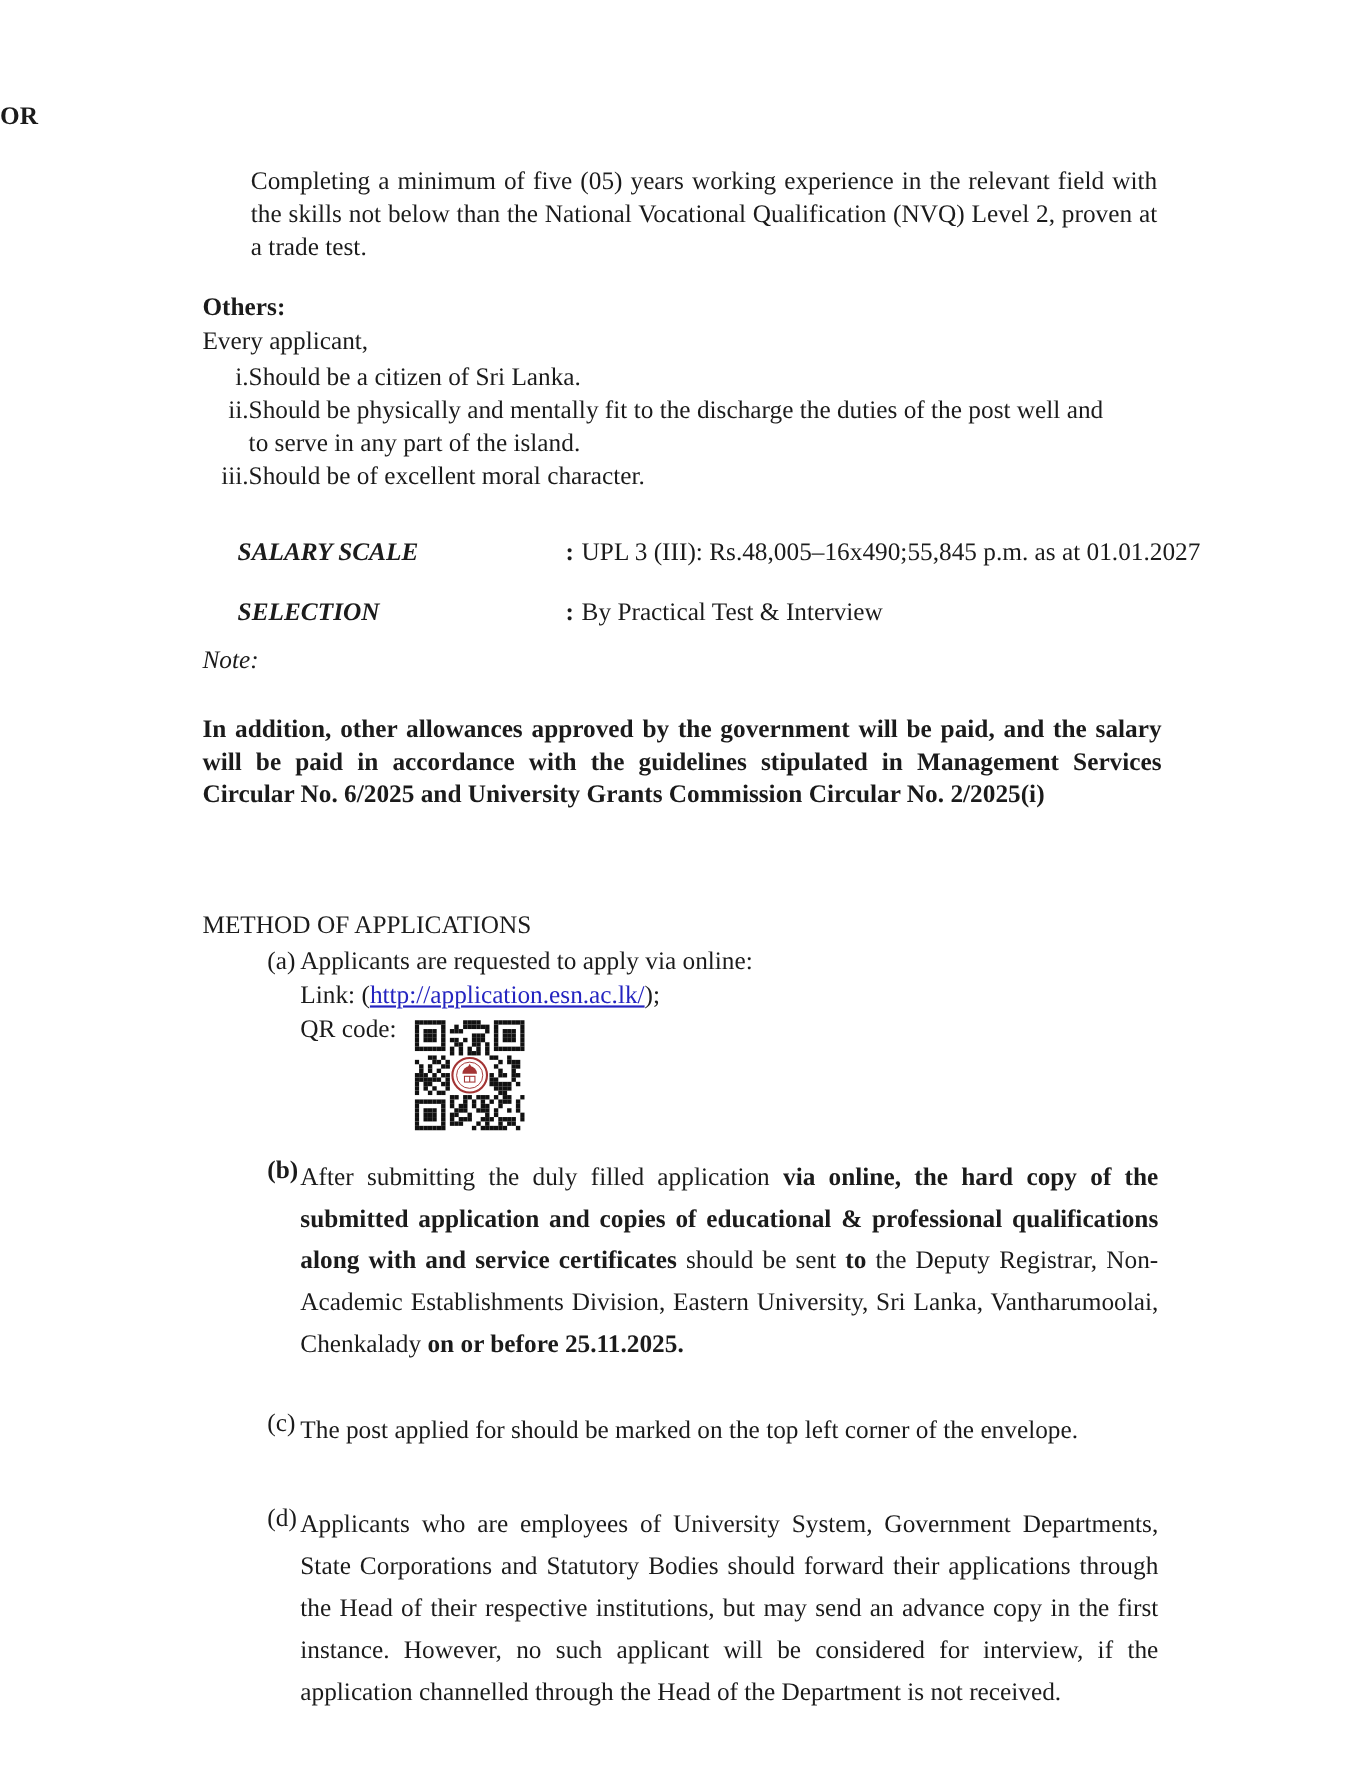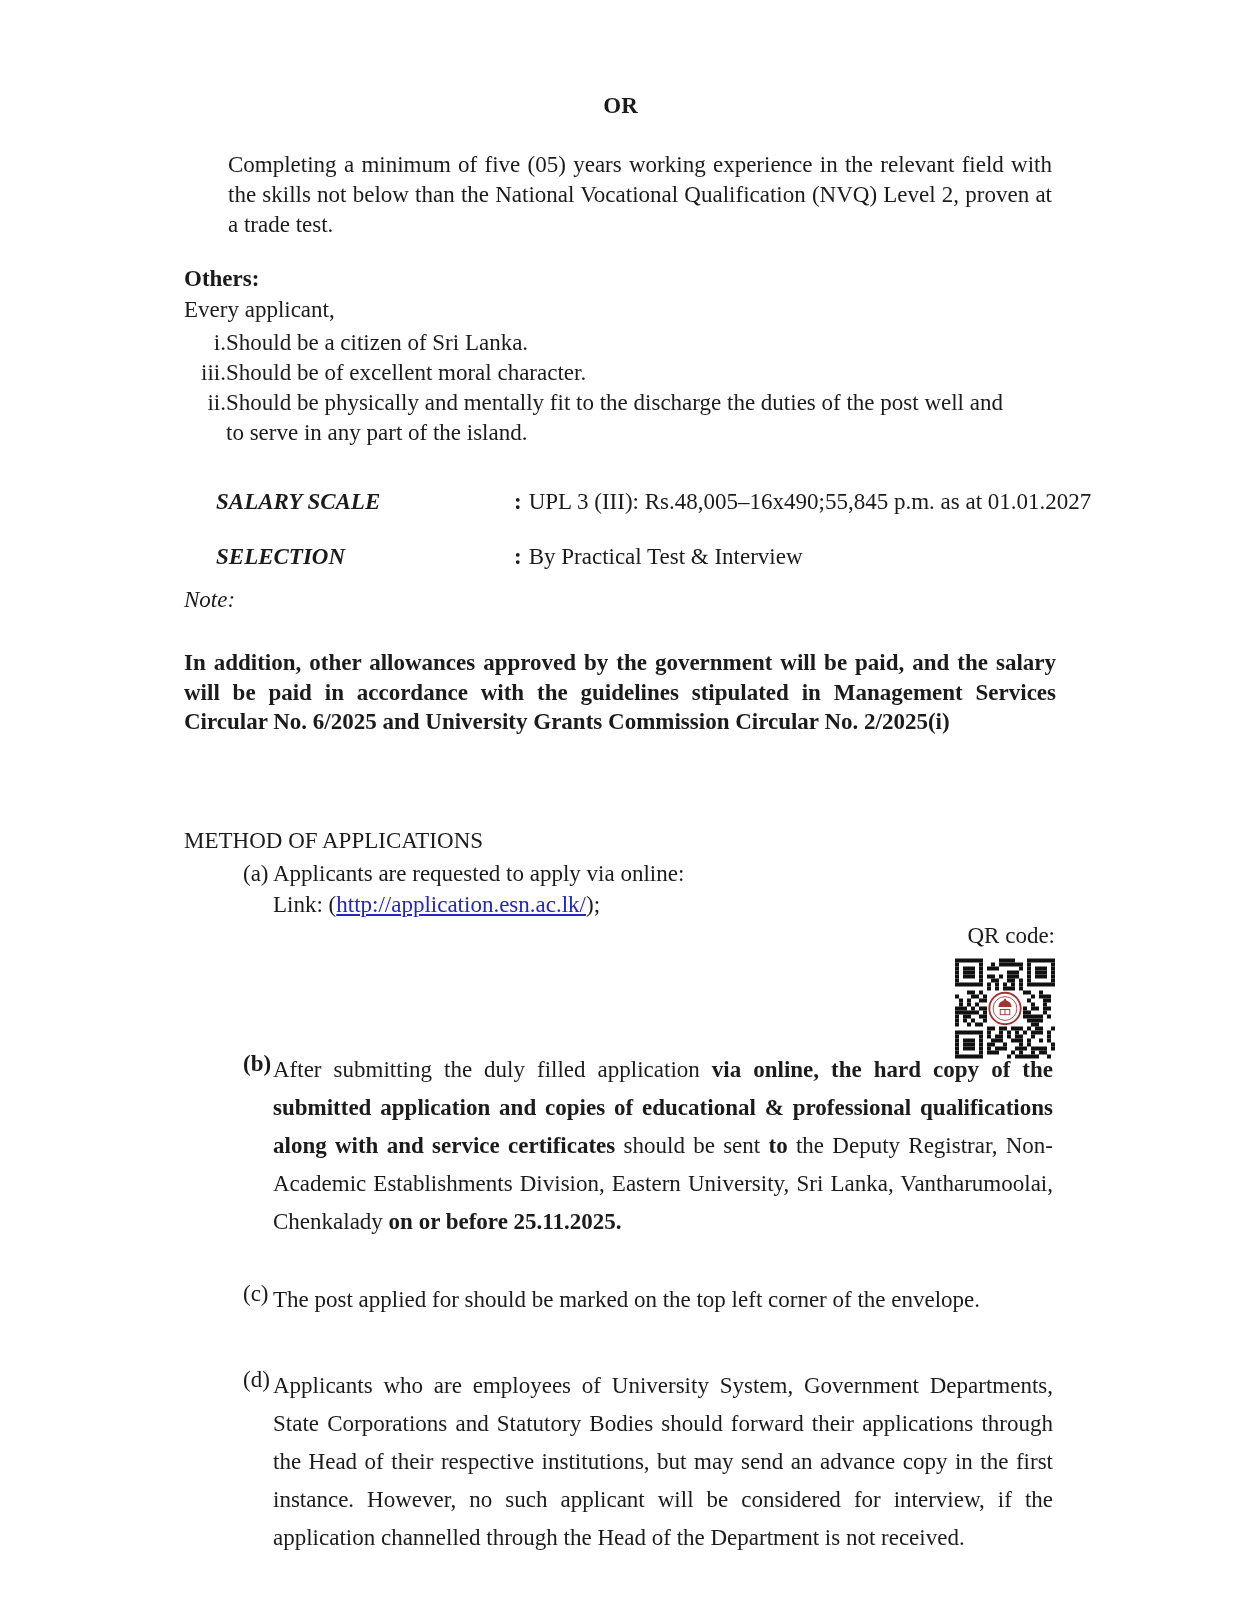--- a/index.html
+++ b/index.html
@@ -7,21 +7,21 @@
     position:relative;
     width:1241px; height:1616px;
     background:#ffffff;
     font-family:"Liberation Serif", serif;
     color:#1b1b1b;
     font-size:23px;
     overflow:hidden;
   }
   .or-heading {
     position:absolute; top:93px; left:0; right:0;
-    text-align:center; font-weight:700;
+    text-align:left; font-weight:700;
   }
   .intro-para {
     position:absolute; top:150px; left:228px; width:824px;
     text-align:justify; line-height:30px;
   }
   .others-heading { position:absolute; top:266px; left:184px; font-weight:700; }
   .others-lead   { position:absolute; top:297px; left:184px; }
   .others-list   { position:absolute; top:328px; left:184px; width:872px; }
   .roman-row  { display:flex; line-height:30px; margin-bottom:0px; }
   .roman-num  { flex:0 0 42px; width:42px; text-align:right; }
@@ -43,21 +43,21 @@
     font-weight:700; text-align:justify; line-height:29.5px;
   }
 
   .method-heading { position:absolute; top:828px; left:184px; font-weight:400; }
 
   .item-a { position:absolute; top:858px; left:243px; width:812px; line-height:31px; }
   .item-a .row1 { display:flex; }
   .item-a .marker { flex:0 0 30px; }
   .item-a .indent { margin-left:30px; }
   .link-blue { color:#2424c0; text-decoration:underline; cursor:pointer; }
-  .qr-row { display:flex; align-items:flex-end;flex-direction:column; }
+  .qr-row { display:flex; align-items:flex-start; }
   .qr-box { margin-left:16px; margin-top:5px; width:100px; height:105px; }
 
   .abc-item { position:absolute; left:243px; display:flex; }
   .abc-item.b { top:1051px; }
   .abc-item.c { top:1281px; }
   .abc-item.d { top:1367px; }
   .abc-marker { flex:0 0 30px; width:30px; }
   .abc-marker.bold { font-weight:700; }
   .abc-text { width:780px; text-align:justify; line-height:38px; }
   .abc-text b { font-weight:700; }
@@ -73,26 +73,26 @@
 
   <div class="others-heading">Others:</div>
   <div class="others-lead">Every applicant,</div>
 
   <div class="others-list">
     <div class="roman-row">
       <div class="roman-num">i.</div>
       <div class="roman-text">Should be a citizen of Sri Lanka.</div>
     </div>
     <div class="roman-row">
+      <div class="roman-num">ii.</div>
+      <div class="roman-text">Should be physically and mentally fit to the discharge the duties of the post well and to serve in any part of the island.</div>
+    </div>
+    <div class="roman-row">
       <div class="roman-num">iii.</div>
       <div class="roman-text">Should be of excellent moral character.</div>
-    </div>
-    <div class="roman-row">
-      <div class="roman-num">ii.</div>
-      <div class="roman-text">Should be physically and mentally fit to the discharge the duties of the post well and to serve in any part of the island.</div>
     </div>
   </div>
 
   <div class="kv-row salary">
     <div class="kv-label">SALARY SCALE</div>
     <div class="kv-colon">:</div>
     <div class="kv-value">UPL 3 (III): Rs.48,005–16x490;55,845 p.m. as at 01.01.2027</div>
   </div>
 
   <div class="kv-row selection">

